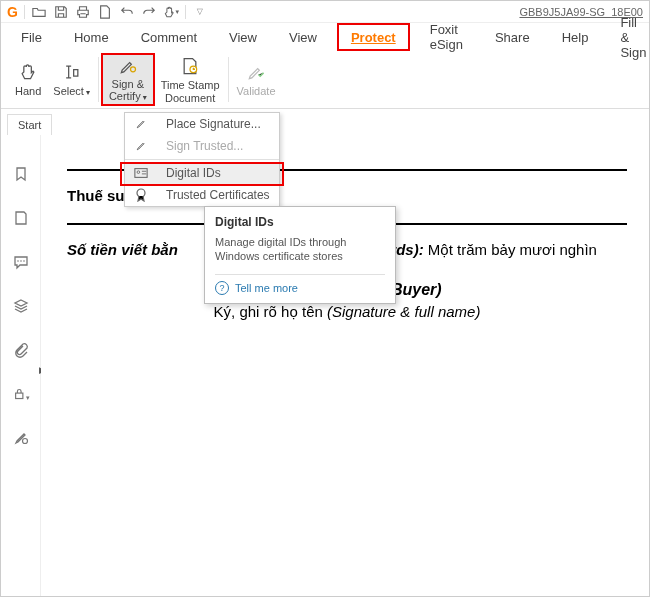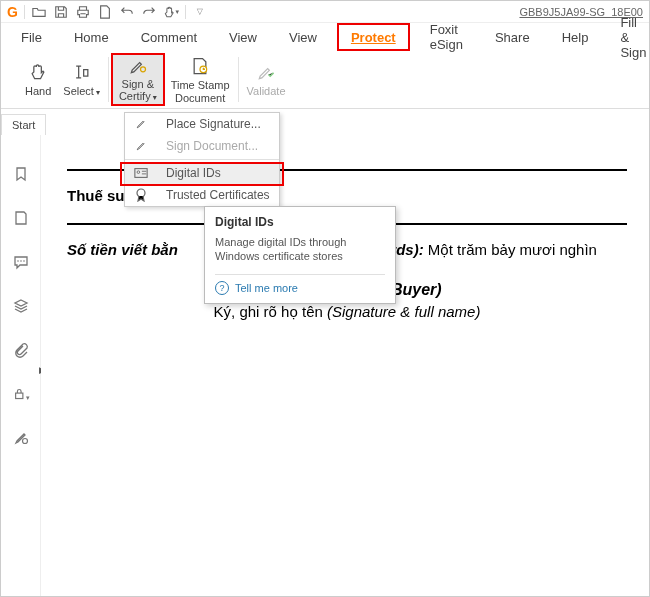--- a/index.html
+++ b/index.html
@@ -12,32 +12,32 @@
   .qa-ico { width: 16px; height: 16px; display: flex; align-items: center; justify-content: center; color: #666; }
   .qa-title { margin-left: auto; color: #666; font-size: 11px; white-space: nowrap; overflow: hidden; text-decoration: underline; }
 
   
   .menu-bar { height: 28px; display: flex; align-items: center; padding: 0 8px; gap: 8px; }
   .menu-item { padding: 0 12px; height: 100%; display: flex; align-items: center; font-size: 13px; color: #444; cursor: default; }
   .menu-item.active { color: #ff7a00; font-weight: 600; text-decoration: underline; }
   .red-box { border: 2px solid #e00; }
 
   
-  .ribbon { height: 58px; display: flex; align-items: stretch; padding: 2px 18px; border-bottom: 1px solid #ddd; }
+  .ribbon { height: 58px; display: flex; align-items: stretch; padding: 2px 8px; border-bottom: 1px solid #ddd; }
   .rib-btn { display: flex; flex-direction: column; align-items: center; justify-content: center; padding: 2px 6px; color: #444; font-size: 11px; gap: 2px; position: relative; }
   .rib-btn .ico { width: 22px; height: 22px; display: flex; align-items: center; justify-content: center; color: #555; }
   .rib-btn.small-txt { line-height: 1.1; text-align: center; }
   .rib-btn .drop { font-size: 8px; margin-left: 2px; }
   .rib-group-selected { background: #e6e6e6; }
   .rib-sep { width: 1px; background: #e3e3e3; margin: 4px 2px; }
   .rib-disabled { color: #aaa; }
   .rib-disabled .ico { color: #bbb; }
 
   
-  .tabrow { height: 26px; display: flex; align-items: flex-end; }
+  .tabrow { height: 26px; display: flex; align-items: flex-end; padding-left: 6px; }
   .tab { padding: 4px 10px; font-size: 11px; color: #444; border: 1px solid #ddd; border-bottom: none; background: #fff; }
 
   
   .main { display: flex; height: calc(597px - 22px - 28px - 58px - 26px); position: relative; }
   .sidebar { width: 40px; border-right: 1px solid #eee; display: flex; flex-direction: column; align-items: center; padding-top: 30px; gap: 26px; background: #fff; position: relative; }
   .sidebar .sico { width: 18px; height: 18px; color: #777; display: flex; align-items: center; justify-content: center; }
   .sidebar .expand { position: absolute; right: -6px; top: 230px; font-size: 9px; color: #555; }
 
   .doc { flex: 1; background: #fff; padding: 30px 22px 10px 26px; position: relative; }
   .doc-hr { border-top: 2px solid #000; margin: 4px 0 16px 0; }
@@ -251,21 +251,21 @@
         </svg>
       </span>
     <span>Place Signature...</span>
   </div>
   <div class="dd-item disabled">
     <span class="dd-ico">
         <svg width="12" height="12" viewBox="0 0 16 16">
           <path fill="none" stroke="currentColor" stroke-width="1.3" d="M3 13l2-1 7-7-1-1-7 7z"></path>
         </svg>
       </span>
-    <span>Sign Document...</span>
+    <span>Sign Trusted...</span>
   </div>
   <div class="dd-sep"></div>
   <div class="dd-item hover">
     <span class="dd-ico">
         <svg width="14" height="12" viewBox="0 0 16 12">
           <rect x="1" y="1" width="14" height="10" fill="none" stroke="currentColor" stroke-width="1.2"></rect>
           <circle cx="5" cy="5" r="1.5" fill="none" stroke="currentColor"></circle>
           <path stroke="currentColor" d="M9 4h5M9 7h5"></path>
         </svg>
       </span>

